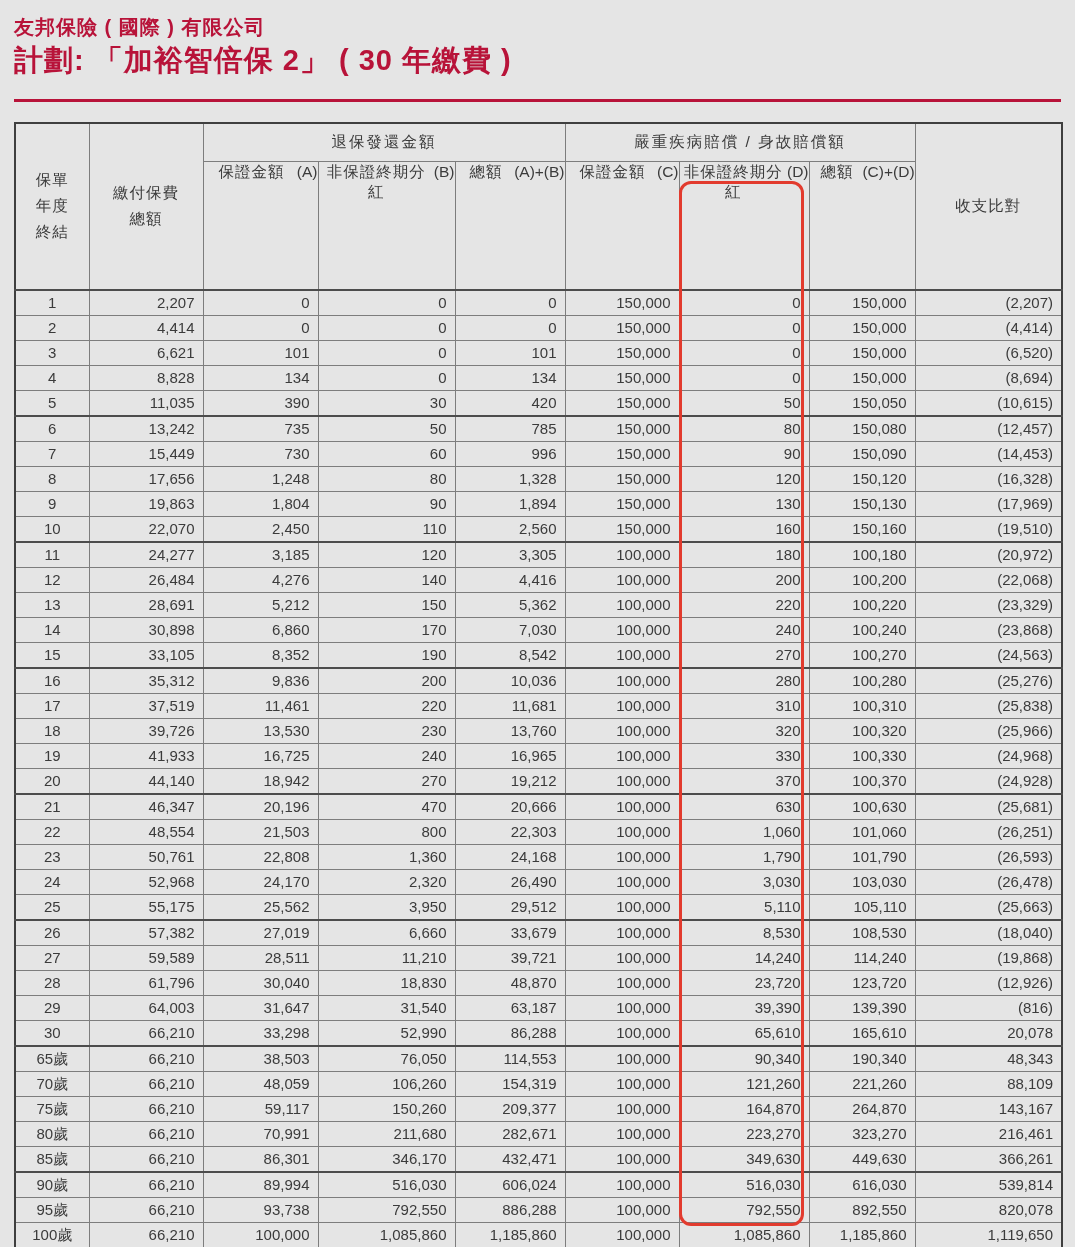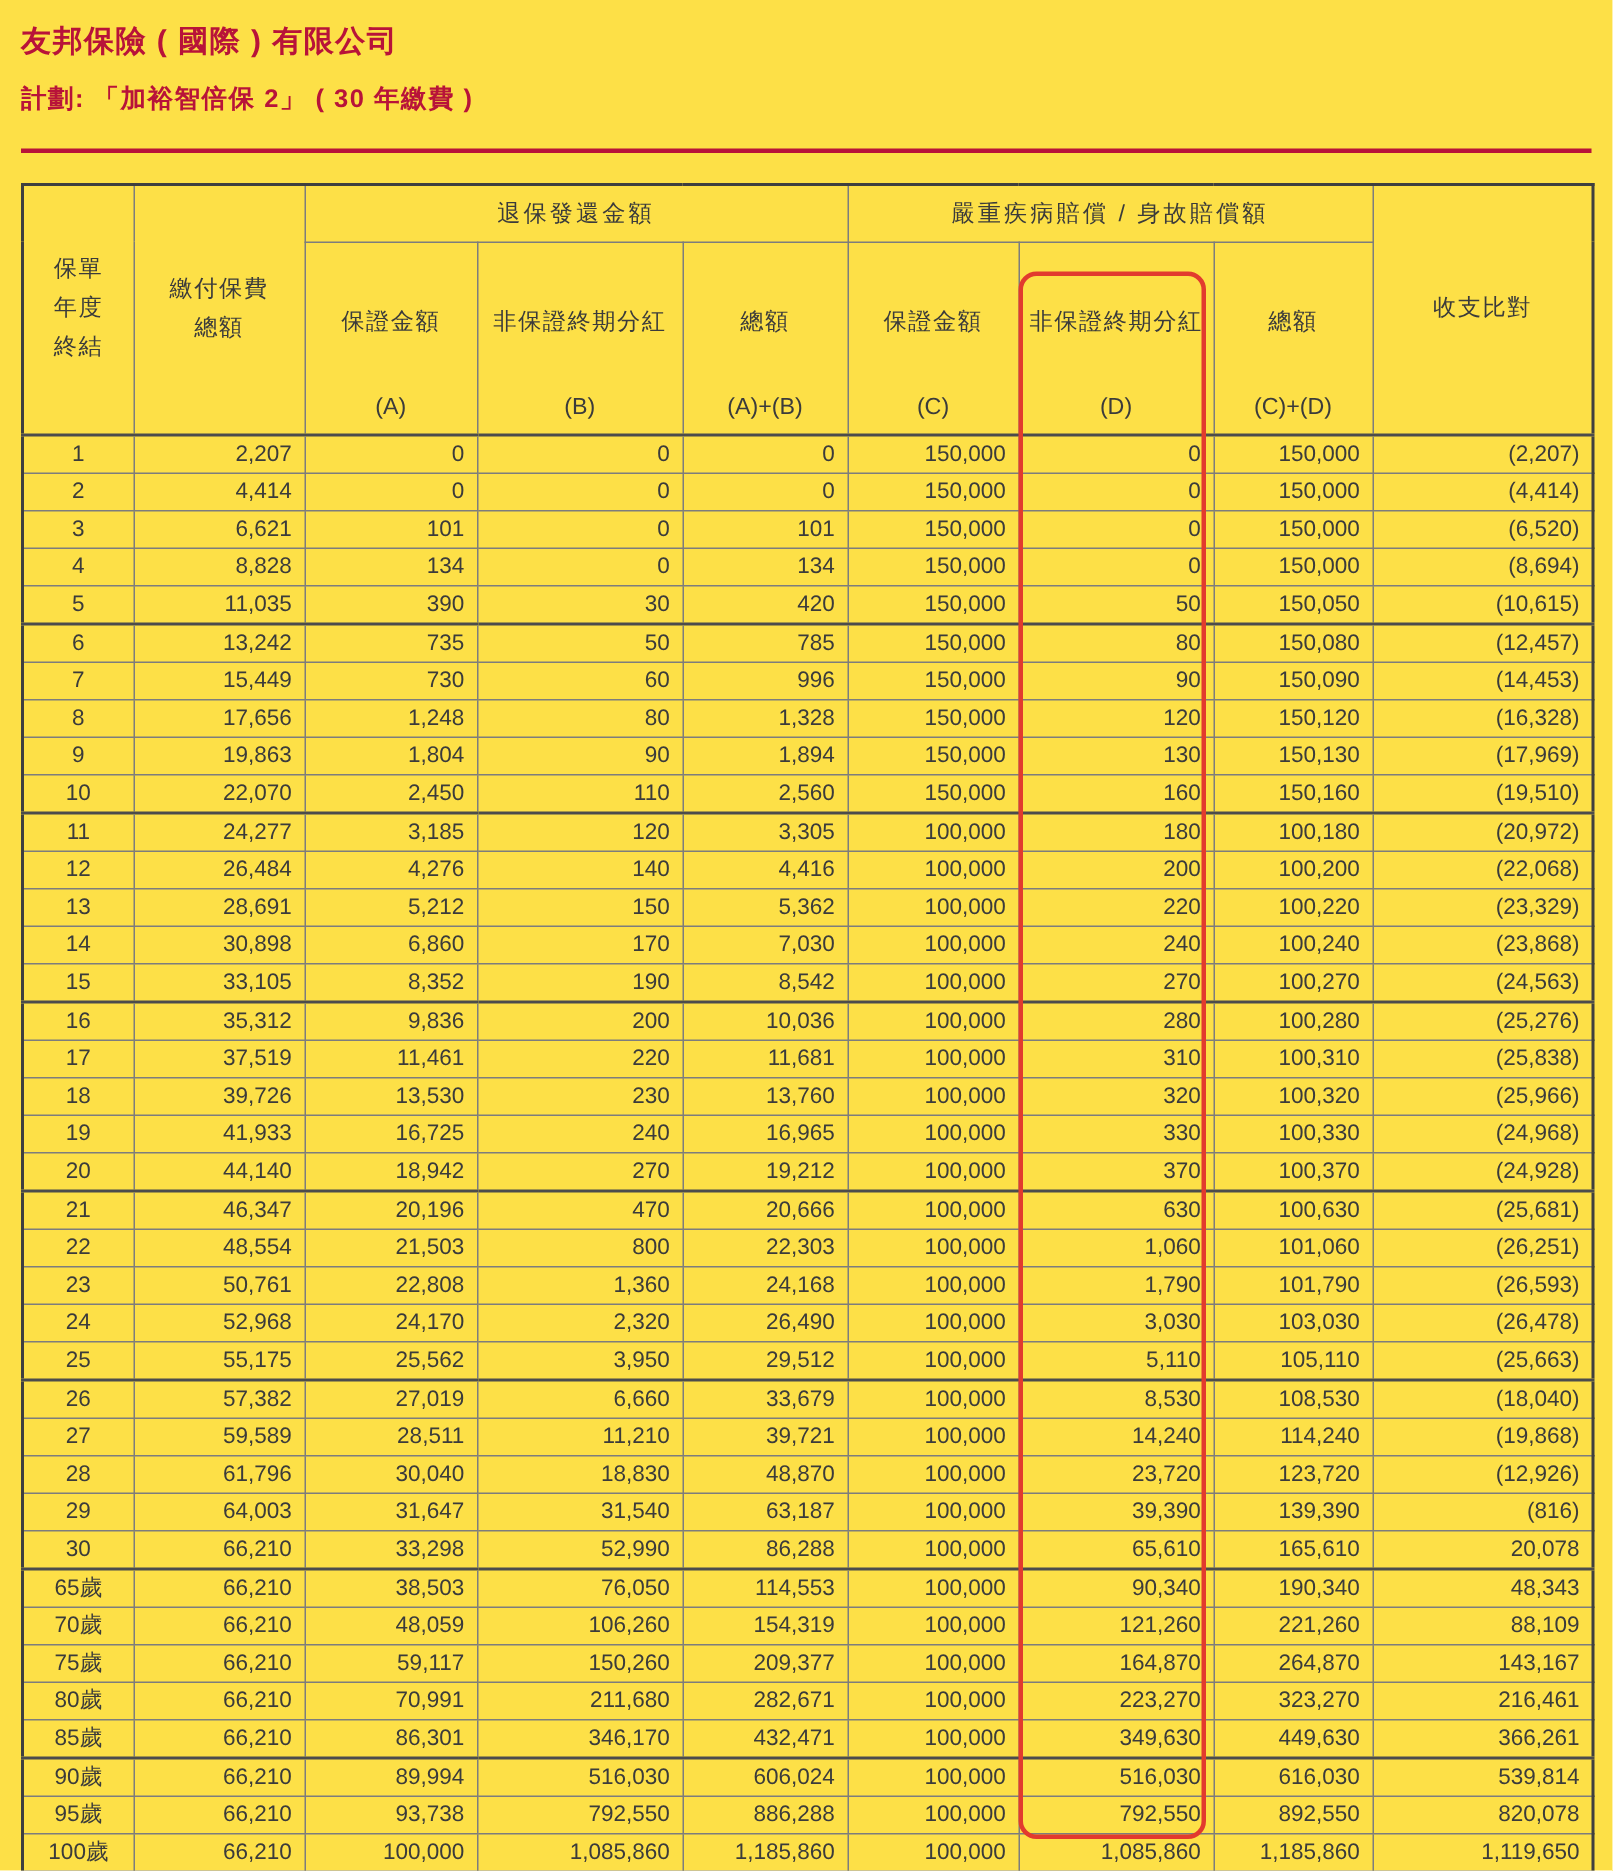--- a/index.html
+++ b/index.html
@@ -3,49 +3,49 @@
 <meta charset="utf-8">
 <style>
   * { margin: 0; padding: 0; box-sizing: border-box; }
   html, body { background: #ffffff; }
   body {
     width: 1075px; height: 1247px;
     position: relative;
     font-family: "Liberation Sans", "DejaVu Sans", sans-serif;
     color: #3b3b3b;
   }
-  .page { position: absolute; inset: 0; background: #fde047; }
+  .page { position: absolute; inset: 0; background: #e5e5e5; }
 
   
   .titles { position: absolute; left: 14px; top: 14px; width: 1047px; }
   .company-name {
     font-size: 20px; font-weight: bold; letter-spacing: 1px;
   }
   .plan-name {
-    margin-top: 13px; font-size: 17px; font-weight: bold; letter-spacing: 1px;
+    font-size: 29px; font-weight: bold; letter-spacing: 1px;
   }
   .title-rule { position: absolute; left: 14px; top: 99px; width: 1047px; height: 3px; }
 
   
   .doc-table-wrap { position: absolute; left: 14px; top: 122px; width: 1047px; }
   table.benefit {
     border-collapse: collapse; table-layout: fixed;
     width: 1047px; font-size: 15px;
   }
   table.benefit th, table.benefit td {
     border: 1px solid #7d7d7d;
     color: #3b3b3b;
     font-weight: normal;
   }
   table.benefit { border: 2px solid #3f3f3f; }
   thead th { vertical-align: middle; font-size: 15.5px; }
   th.group-head { height: 38px; letter-spacing: 2px; }
   th.span-head { white-space: pre-line; line-height: 26px; letter-spacing: 1px; }
   th.sub-head { height: 127px; padding: 0; vertical-align: top; }
-  .sub-inner { display: flex; flex-direction: column; height: 127px; width: 100%; }
+  .sub-inner { display: flex; flex-direction: row; height: 127px; width: 100%; }
   .sub-spacer-a { flex: 1.15; }
   .sub-spacer-b { flex: 0.95; }
   .sub-label { letter-spacing: 1px; line-height: 20px; }
   .sub-code { line-height: 20px; padding-bottom: 7px; }
   tbody td {
     height: 24.45px; text-align: right; padding: 0 8px 0 0;
     line-height: 24px; font-size: 15px;
   }
   tbody td.c-label { text-align: center; padding: 0 2px; }
   tbody tr.group-start td { border-top: 2px solid #4c4c4c; }

